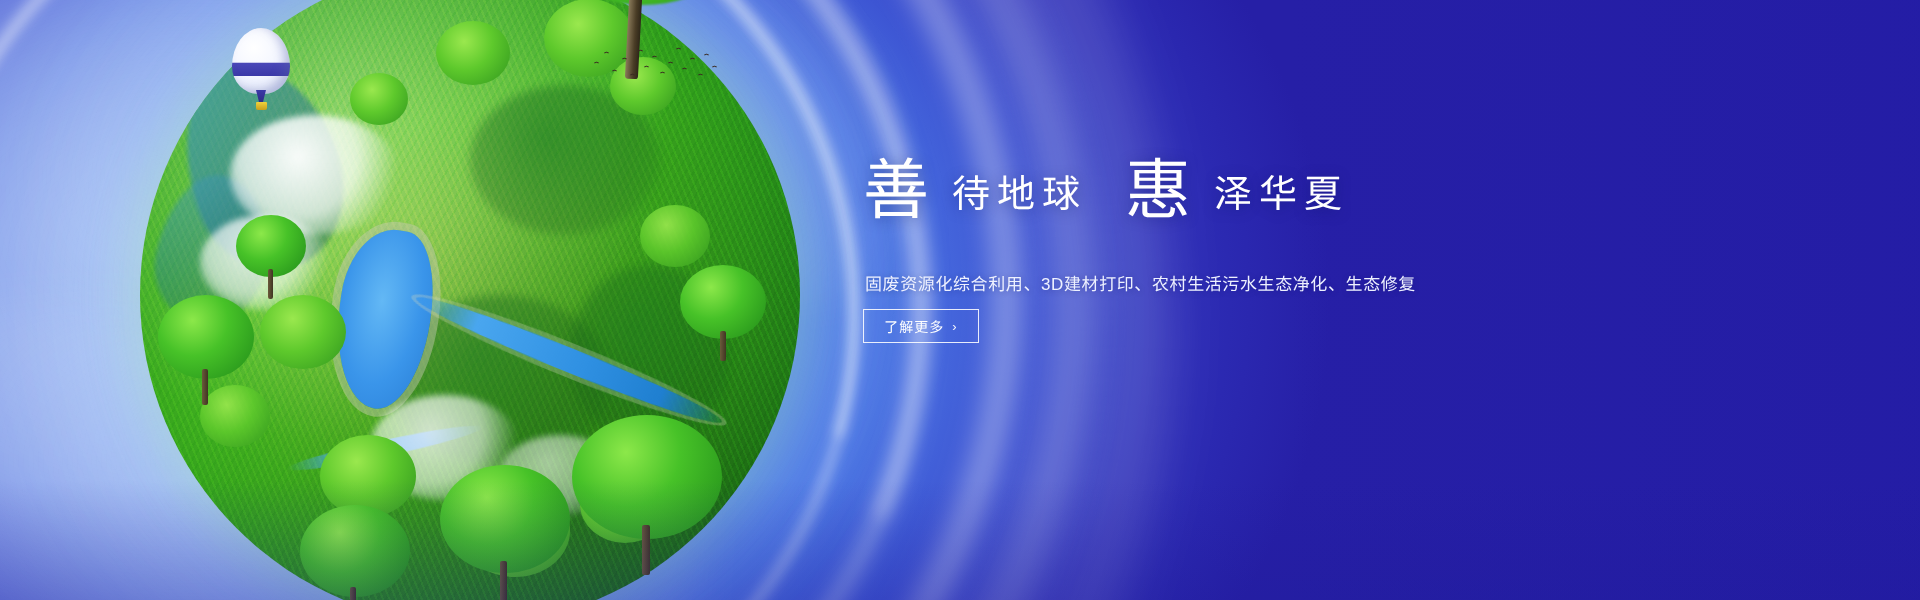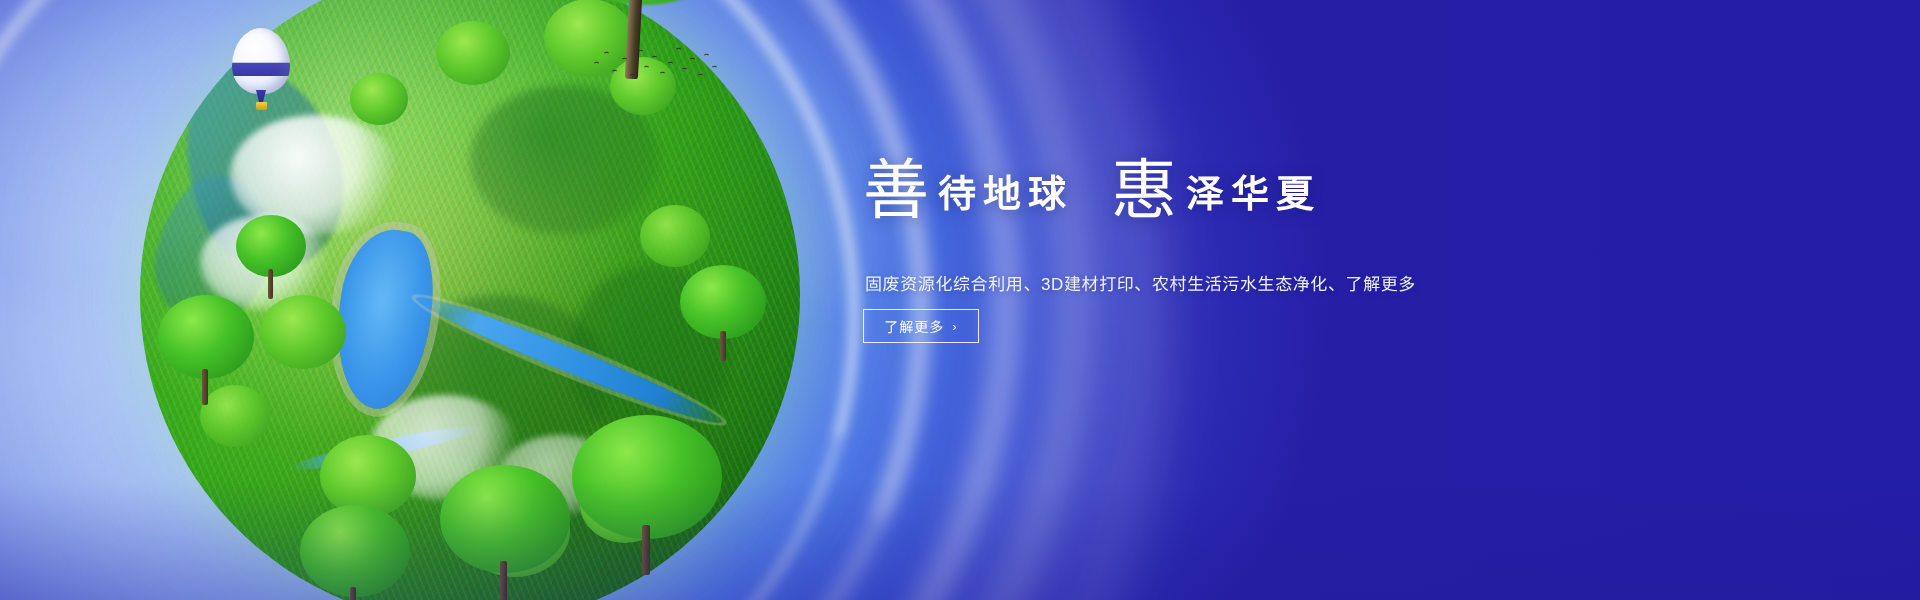--- a/index.html
+++ b/index.html
@@ -151,21 +151,21 @@
   .bird::after{ left:2.4px; transform:rotate(22deg); }
 
   
   #content{ position:absolute; left:863px; top:0; width:560px; height:600px; z-index:20; }
 
   #headline{ position:absolute; top:136px; left:0; white-space:nowrap;
     color:#ffffff; text-shadow:0 2px 14px rgba(10,20,90,.38); }
   #headline .big{ font-family:"Liberation Serif","DejaVu Serif",serif;
     font-size:66px; font-weight:400; letter-spacing:1px; vertical-align:-6px; }
   #headline .sm{ font-family:"Liberation Serif","DejaVu Serif",serif;
-    font-size:38px; font-weight:700; letter-spacing:7px; margin-left:8px; }
+    font-size:38px; font-weight:400; letter-spacing:7px; margin-left:22px; }
   #headline .gapx{ display:inline-block; width:38px; }
 
   #subtitle{ position:absolute; top:228px; left:2px; white-space:nowrap;
     color:#f2f4ff; font-size:25px; letter-spacing:7.5px; font-weight:400;
     text-shadow:0 1px 8px rgba(10,20,90,.35); }
 
   #desc{ position:absolute; top:270px; left:2px; white-space:nowrap;
     color:#eef1ff; font-size:17px; letter-spacing:.6px; font-weight:400;
     text-shadow:0 1px 6px rgba(10,20,90,.3); }
 
@@ -290,21 +290,21 @@
   <div class="rightfade"></div>
   <div class="bottomfade"></div>
 
   <div id="content">
 
     <div id="headline">
       <span class="big">善</span><span class="sm">待地球</span><span class="gapx"></span><span class="big">惠</span><span class="sm">泽华夏</span>
     </div>
 
 
-    <div id="desc">固废资源化综合利用、3D建材打印、农村生活污水生态净化、了解更多</div>
+    <div id="desc">固废资源化综合利用、3D建材打印、农村生活污水生态净化、生态修复</div>
 
     <button id="more-btn">
       <span>了解更多</span>
       <span class="chev">›</span>
     </button>
 
   </div>
 </div>
 
 </body></html>

